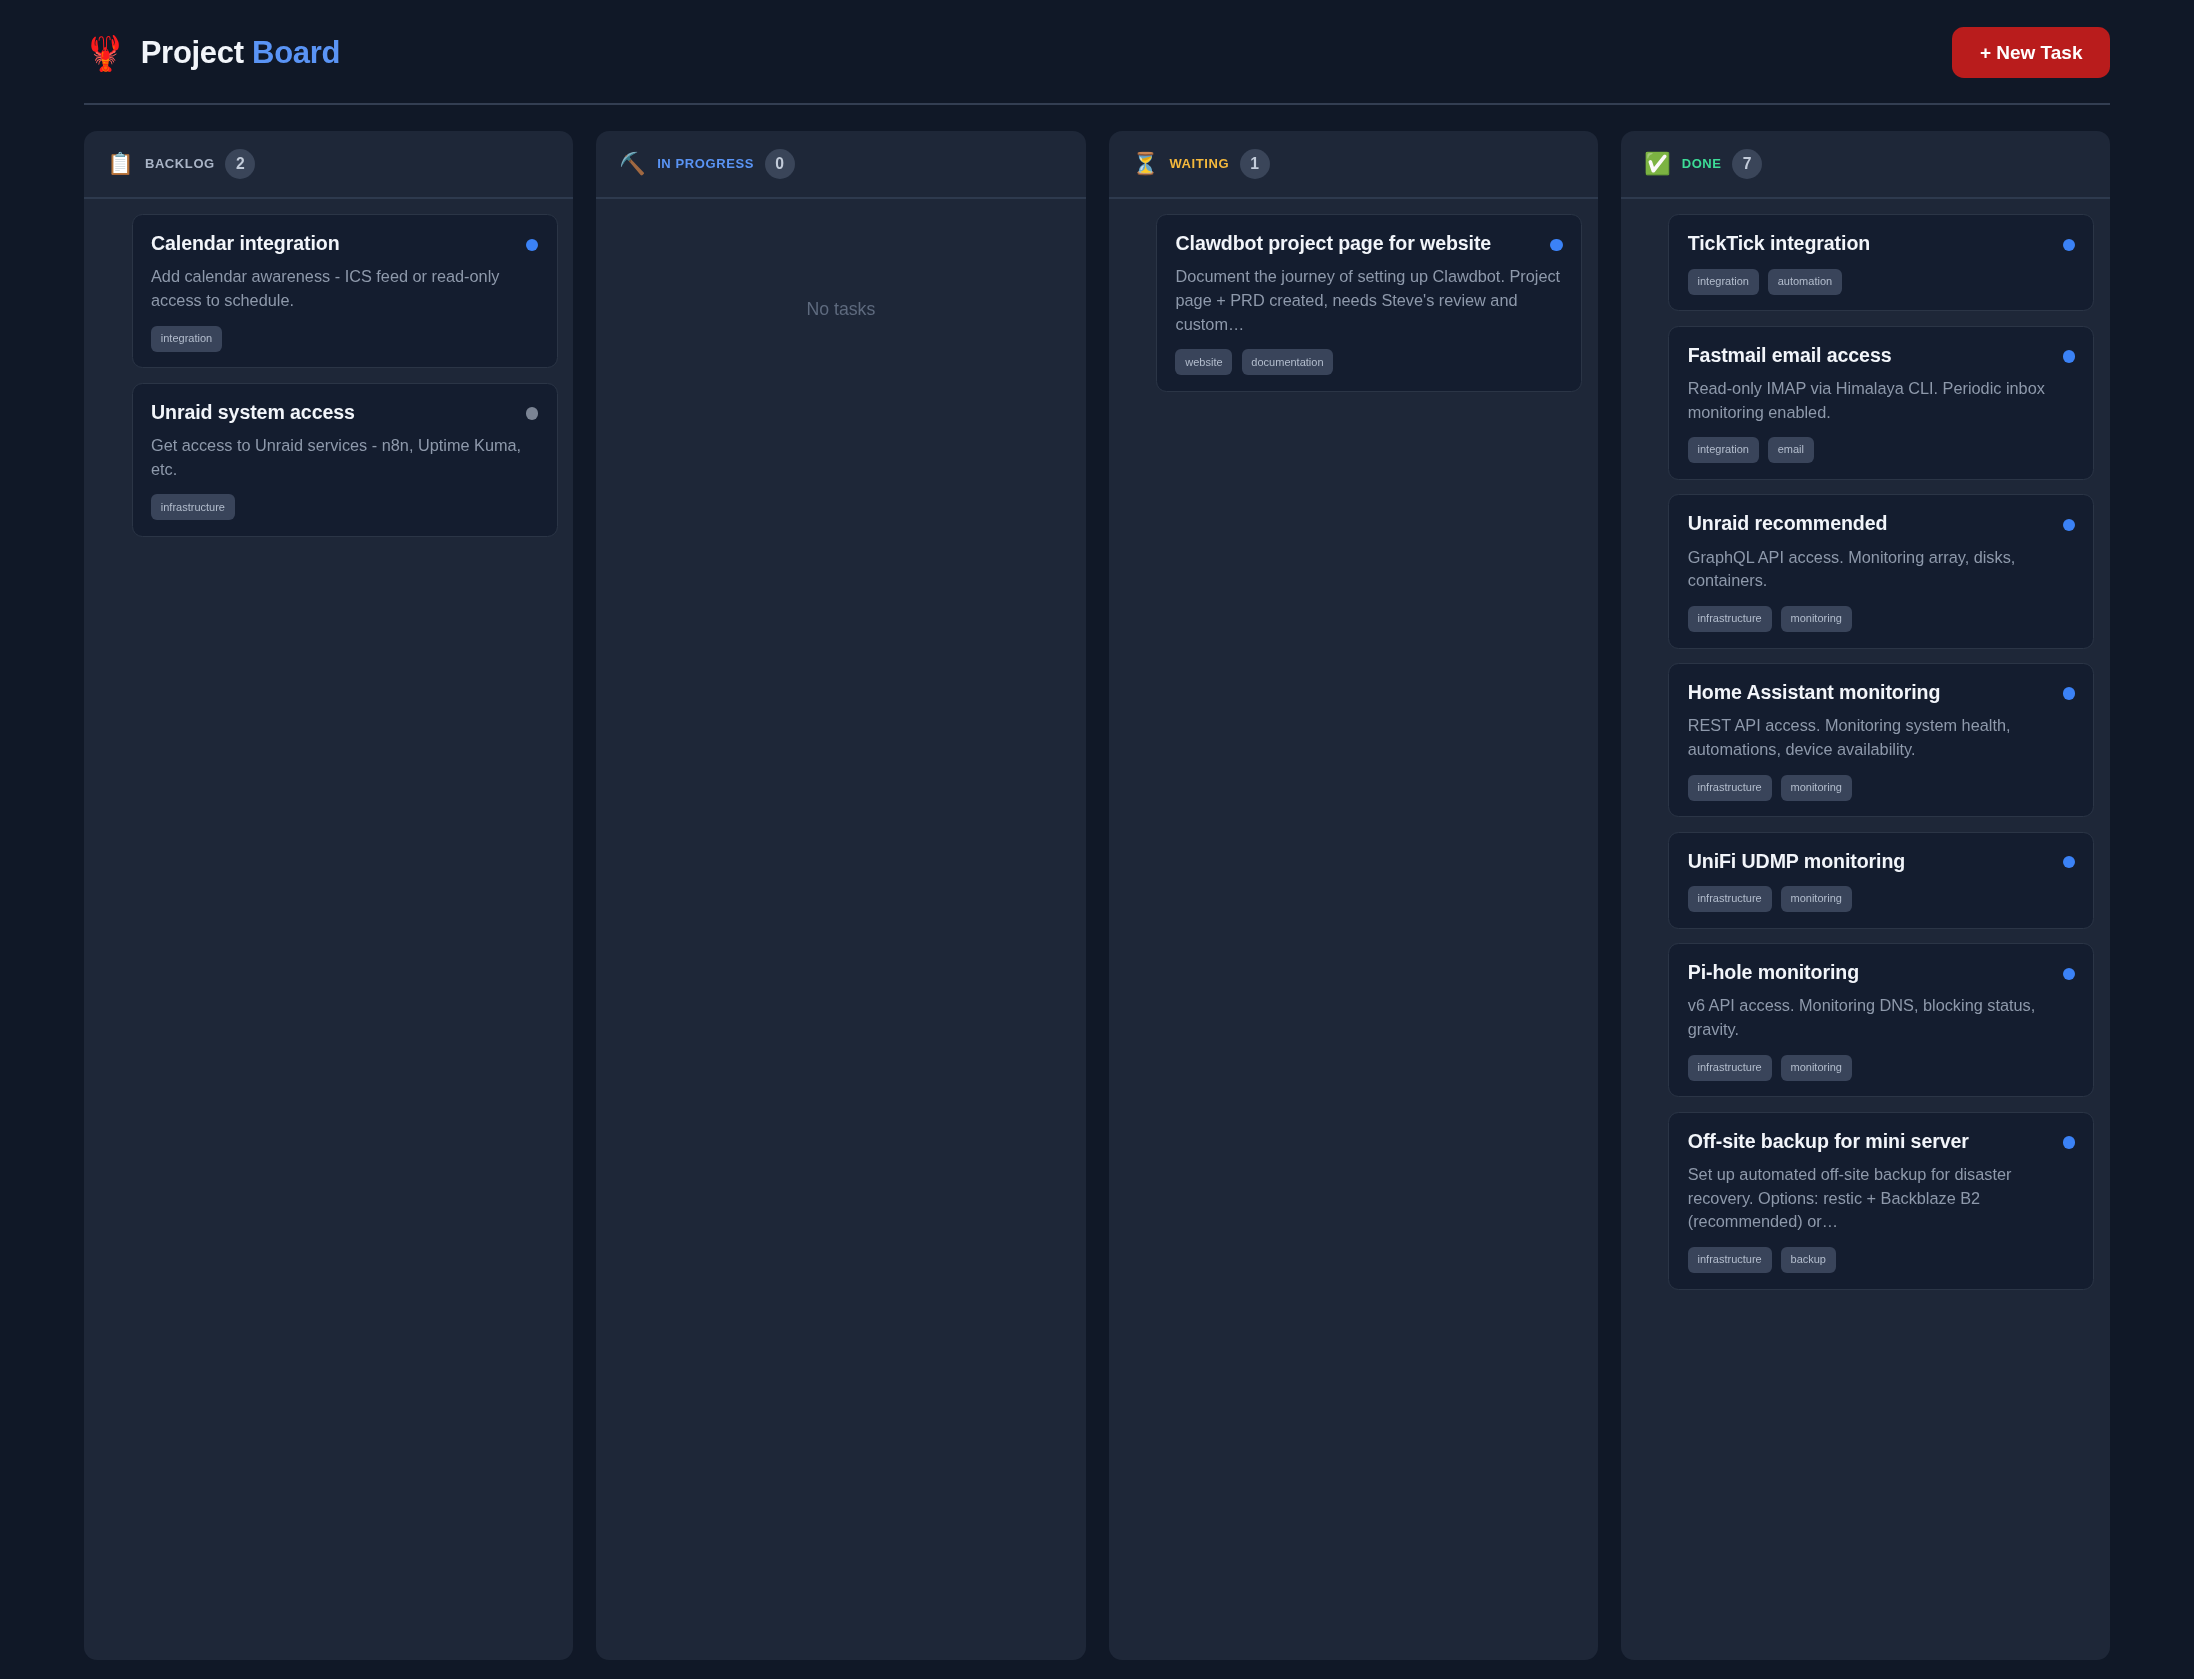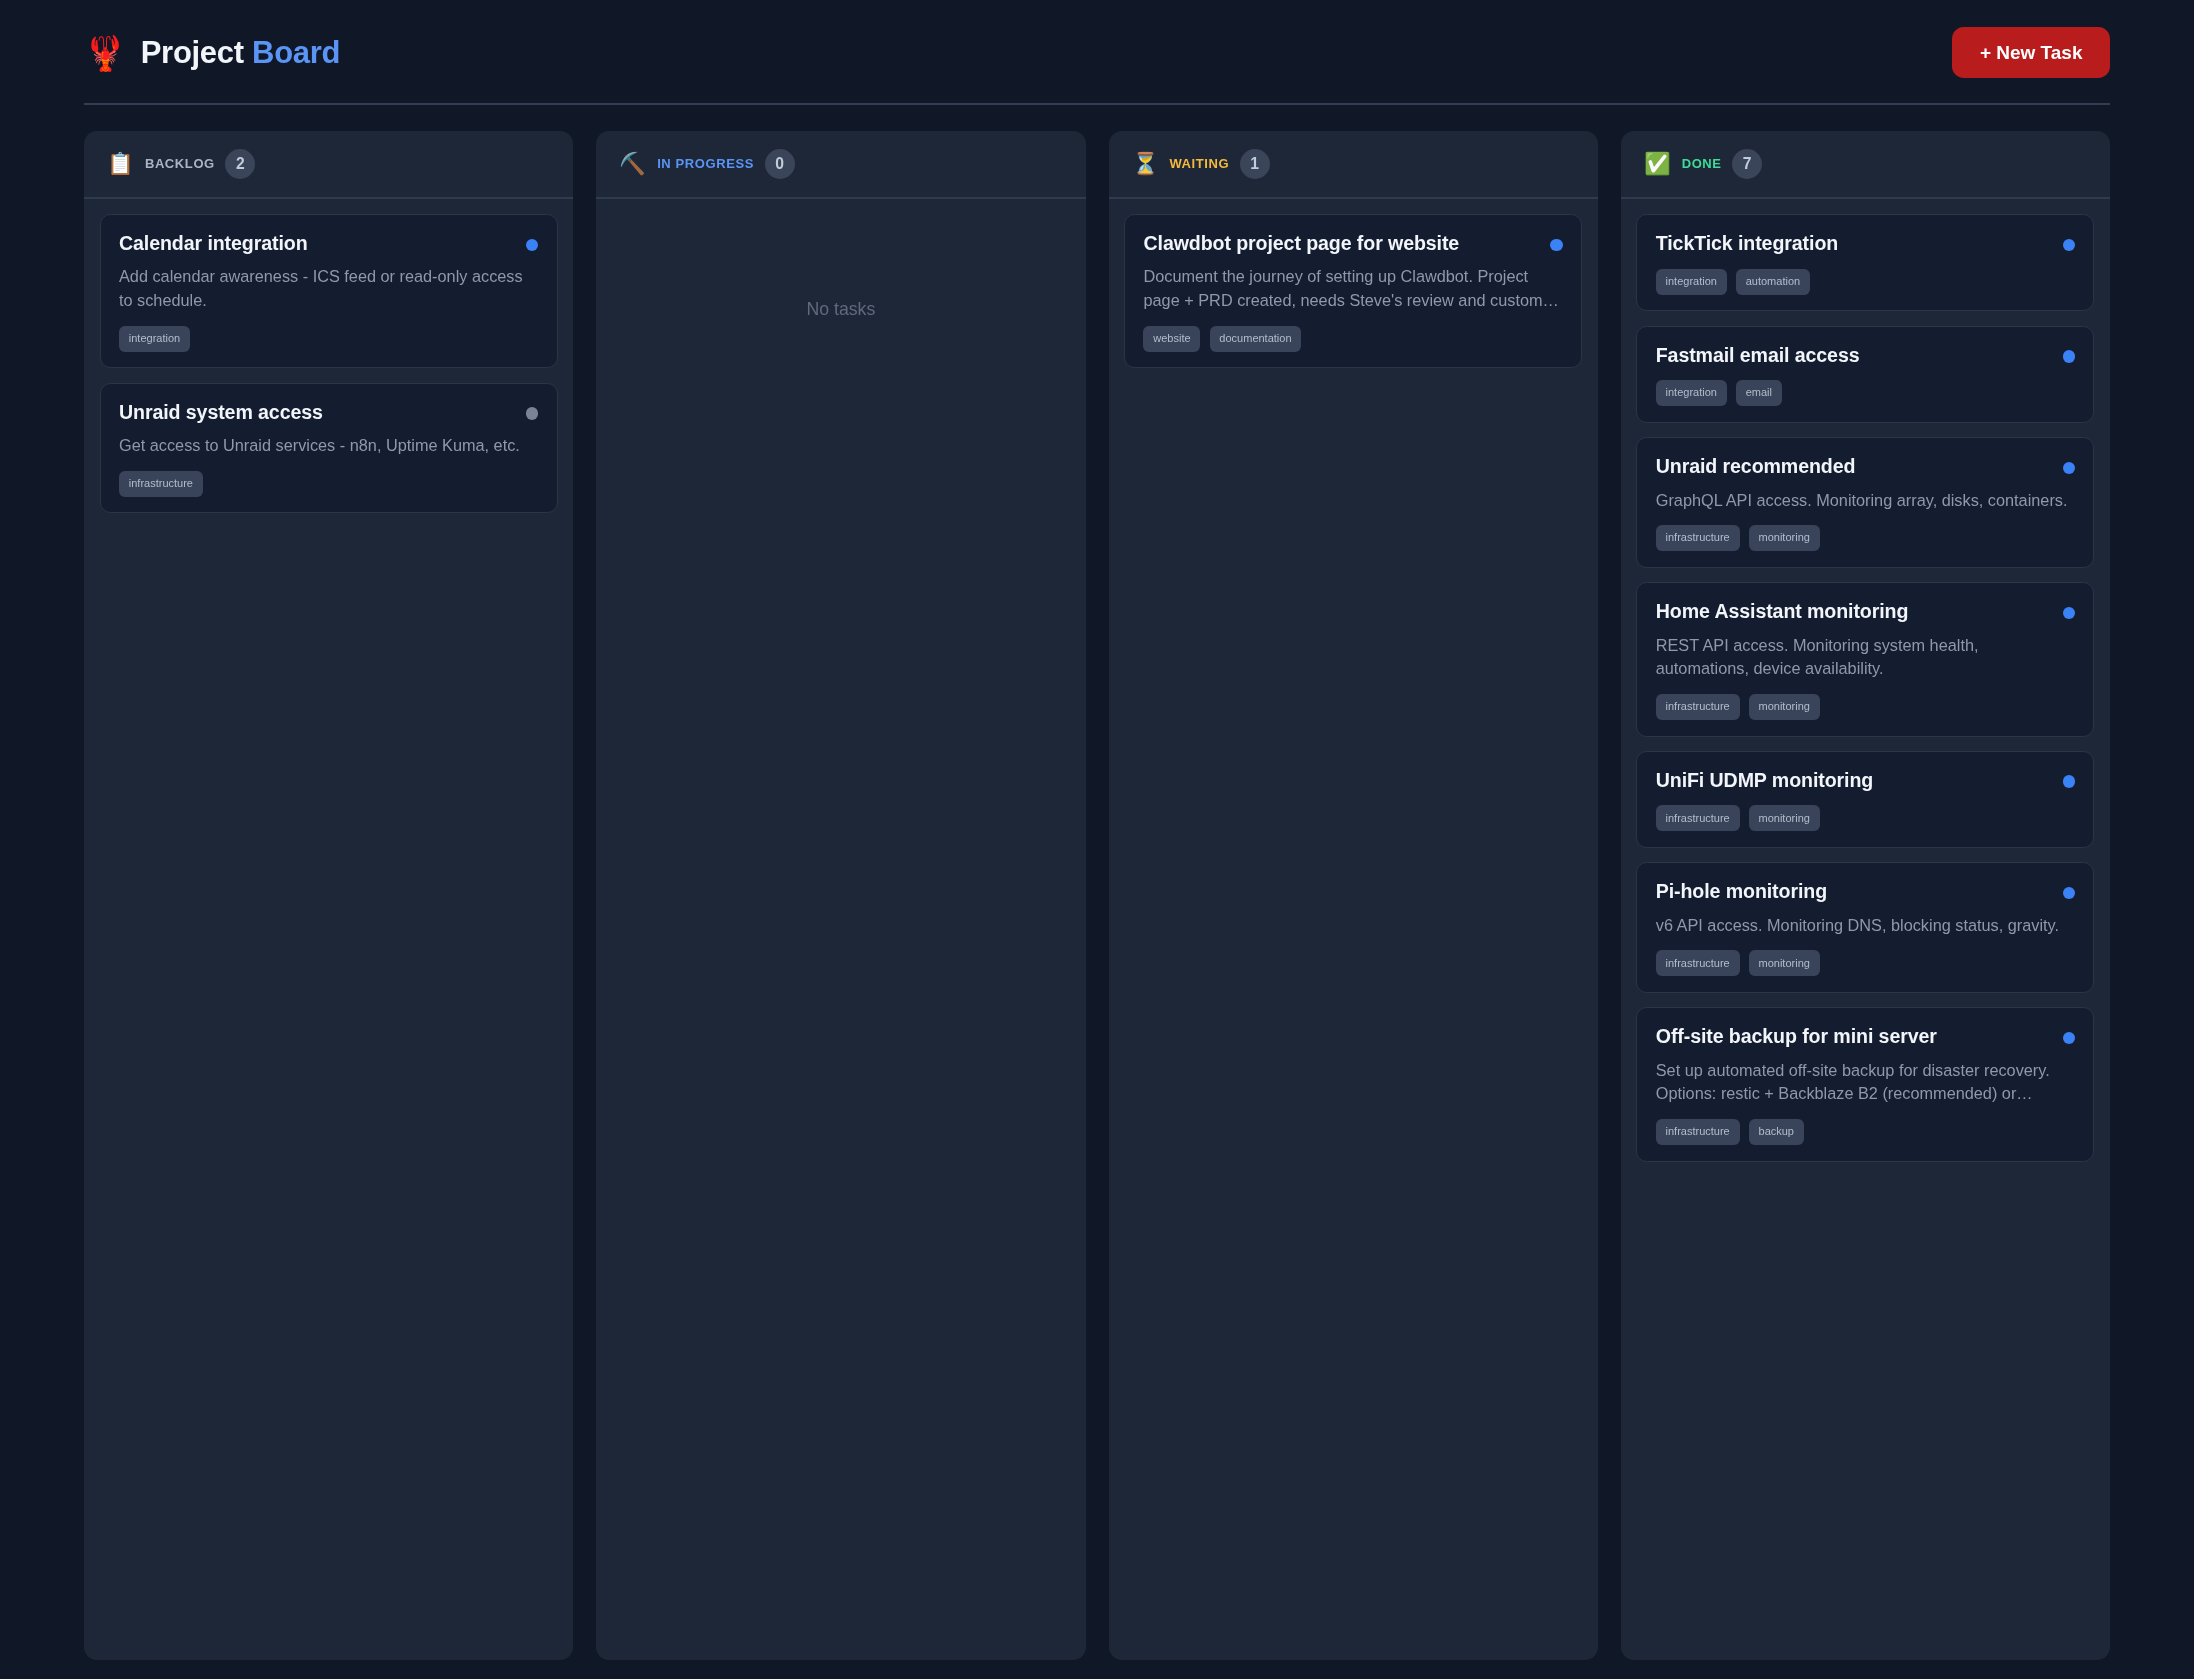--- a/index.html
+++ b/index.html
@@ -134,20 +134,21 @@
   .card {
     background: #141d2f;
     border: 1.3px solid #2b3purple;
     border: 1.3px solid #2b3purple;
     border-radius: 10.5px;
     padding: 17px 18.3px 15.7px 18.3px;
     position: relative;
   }
   .card {
     border: 1.3px solid #2b3546;
+    margin-left: 32px;
   }
   .card-head {
     display: flex;
     align-items: flex-start;
     justify-content: space-between;
     gap: 11.8px;
   }
   .card-title {
     font-size: 19.6px;
     font-weight: 700;
@@ -273,20 +274,21 @@
           <div class="card-tags">
             <span class="tag">integration</span>
             <span class="tag">automation</span>
           </div>
         </article>
         <article class="card">
           <div class="card-head">
             <h3 class="card-title">Fastmail email access</h3>
             <span class="card-dot" style="background: rgb(59, 130, 246);"></span>
           </div>
+          <p class="card-desc">Read-only IMAP via Himalaya CLI. Periodic inbox monitoring enabled.</p>
           <div class="card-tags">
             <span class="tag">integration</span>
             <span class="tag">email</span>
           </div>
         </article>
         <article class="card">
           <div class="card-head">
             <h3 class="card-title">Unraid recommended</h3>
             <span class="card-dot" style="background: rgb(59, 130, 246);"></span>
           </div>

